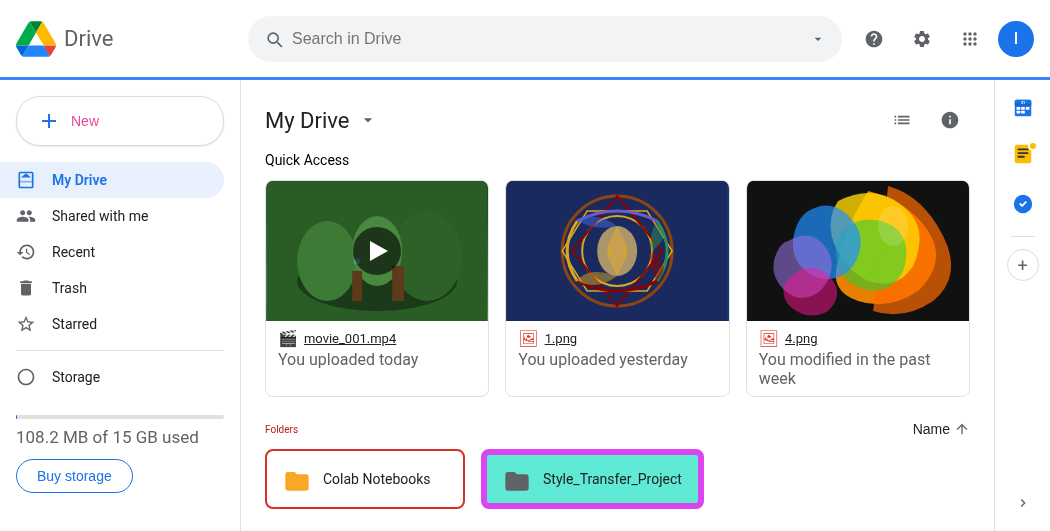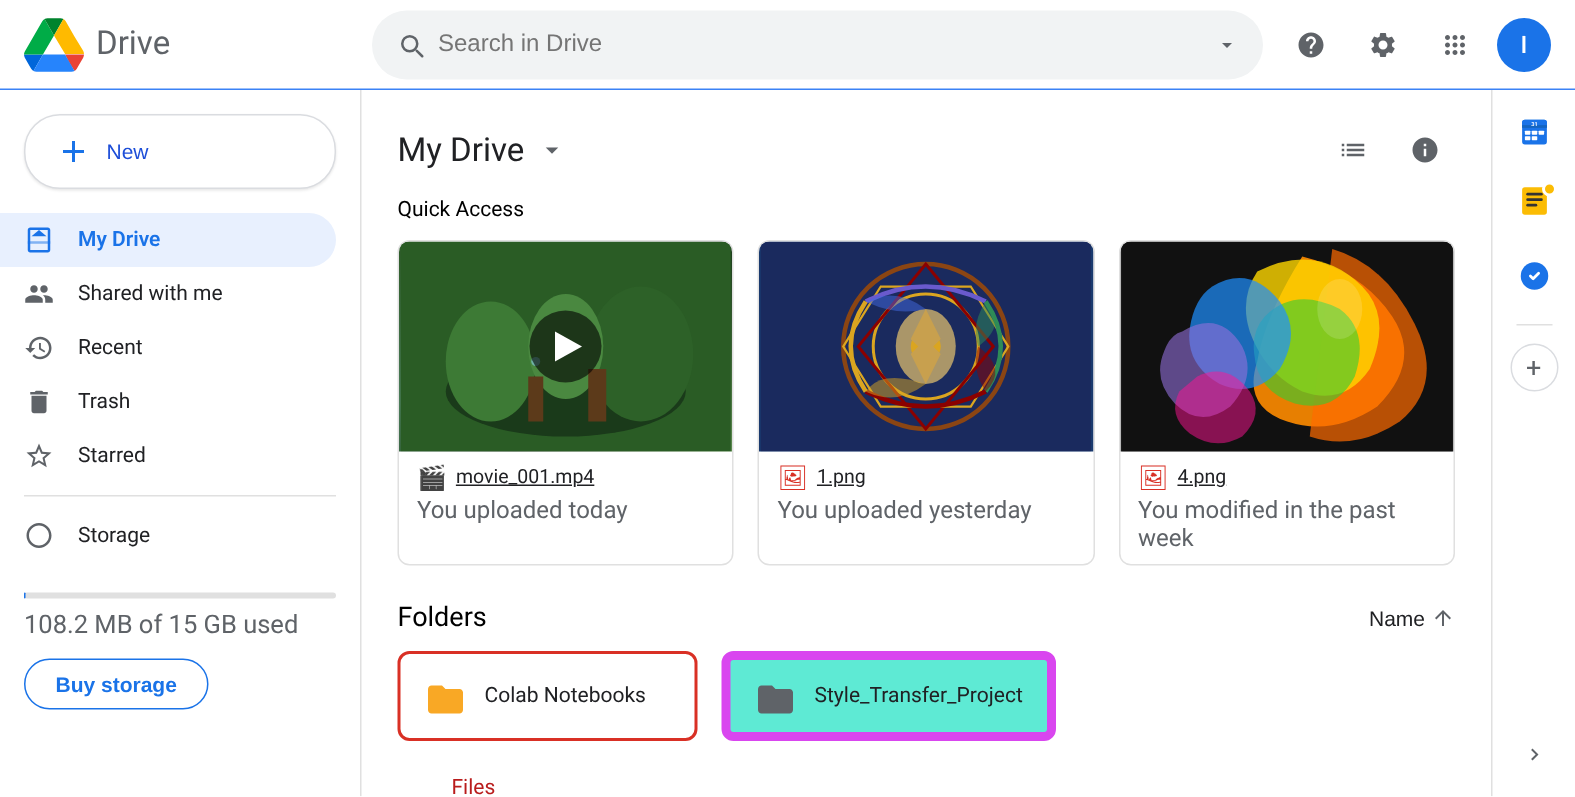--- a/index.html
+++ b/index.html
@@ -1,21 +1,21 @@
 <!DOCTYPE html>
 <html><head>
   <meta charset="utf-8">
   <style>
     * { margin: 0; padding: 0; box-sizing: border-box; }
     body { font-family: 'Google Sans', Roboto, Arial, sans-serif; background: #fff; width: 1050px; height: 531px; overflow: hidden; display: flex; flex-direction: column; }
 
     
     .header {
       display: flex; align-items: center; padding: 8px 16px; gap: 12px;
-      height: 60px; border-bottom: 1px solid #3b82f6; flex-shrink: 0;
+      height: 80px; border-bottom: 3px solid #3b82f6; flex-shrink: 0;
     }
     .logo-area { display: flex; align-items: center; gap: 8px; width: 220px; flex-shrink: 0; }
     .logo-icon { width: 40px; height: 40px; flex-shrink: 0; }
     .logo-text { font-size: 22px; color: #5f6368; font-weight: 400; }
 
     .search-bar {
       flex: 1; max-width: 700px; display: flex; align-items: center;
       background: #f1f3f4; border-radius: 24px; padding: 8px 16px; gap: 8px;
       height: 46px;
     }
@@ -45,41 +45,41 @@
       display: flex; flex-direction: column;
       overflow-y: auto;
     }
     .new-btn {
       margin: 8px 16px 16px 16px;
       background: #fff; border: 1px solid #dadce0;
       border-radius: 24px; padding: 12px 20px;
       display: flex; align-items: center; gap: 10px;
       cursor: pointer; font-size: 14px; font-weight: 500;
       box-shadow: 0 1px 2px rgba(0,0,0,0.1);
-      color: #1d4ed8;
+      color: #ec4899;
     }
 
     .nav-item {
       display: flex; align-items: center; gap: 16px;
       padding: 8px 16px; cursor: pointer; border-radius: 0 24px 24px 0;
       margin-right: 16px; font-size: 14px; color: #202124;
     }
     .nav-item.active { background: #e8f0fe; font-weight: 600; color: #1a73e8; }
 
     .sidebar-divider { border: none; border-top: 1px solid #e0e0e0; margin: 8px 16px; }
 
     .storage-section { padding: 8px 16px; margin-top: 4px; }
     .storage-bar-bg { background: #e0e0e0; border-radius: 4px; height: 4px; margin: 8px 0; }
     .storage-bar-fill { background: #1a73e8; height: 4px; border-radius: 4px; }
     .storage-text { font-size: 17px; color: #5f6368; margin-top: 12px; }
     .buy-storage-btn {
       margin-top: 12px; padding: 8px 20px;
       border: 1px solid #1a73e8; border-radius: 20px;
       background: white; color: #1a73e8; font-size: 14px;
-      font-weight: 700; cursor: pointer; text-align: right;
+      font-weight: 400; cursor: pointer; text-align: right;
     }
 
     
     .content-area {
       flex: 1; overflow-y: auto; padding: 0 24px;
       border-left: 1px solid #e0e0e0;
     }
 
     
     .drive-header {
@@ -128,21 +128,21 @@
       border-bottom: 10px solid transparent;
       border-left: 18px solid white;
       margin-left: 4px;
     }
 
     
     .folders-header {
       display: flex; align-items: center; justify-content: space-between;
       margin-bottom: 12px;
     }
-    .folders-title { font-size: 18px; color: #000000; }
+    .folders-title { font-size: 10px; color: #b91c1c; }
     .sort-btn {
       display: flex; align-items: center; gap: 4px;
       font-size: 14px; color: #202124; cursor: pointer;
       border: none; background: none;
     }
 
     .folders-grid {
       display: flex; gap: 16px; flex-wrap: wrap; margin-bottom: 20px;
     }
     .folder-card {

